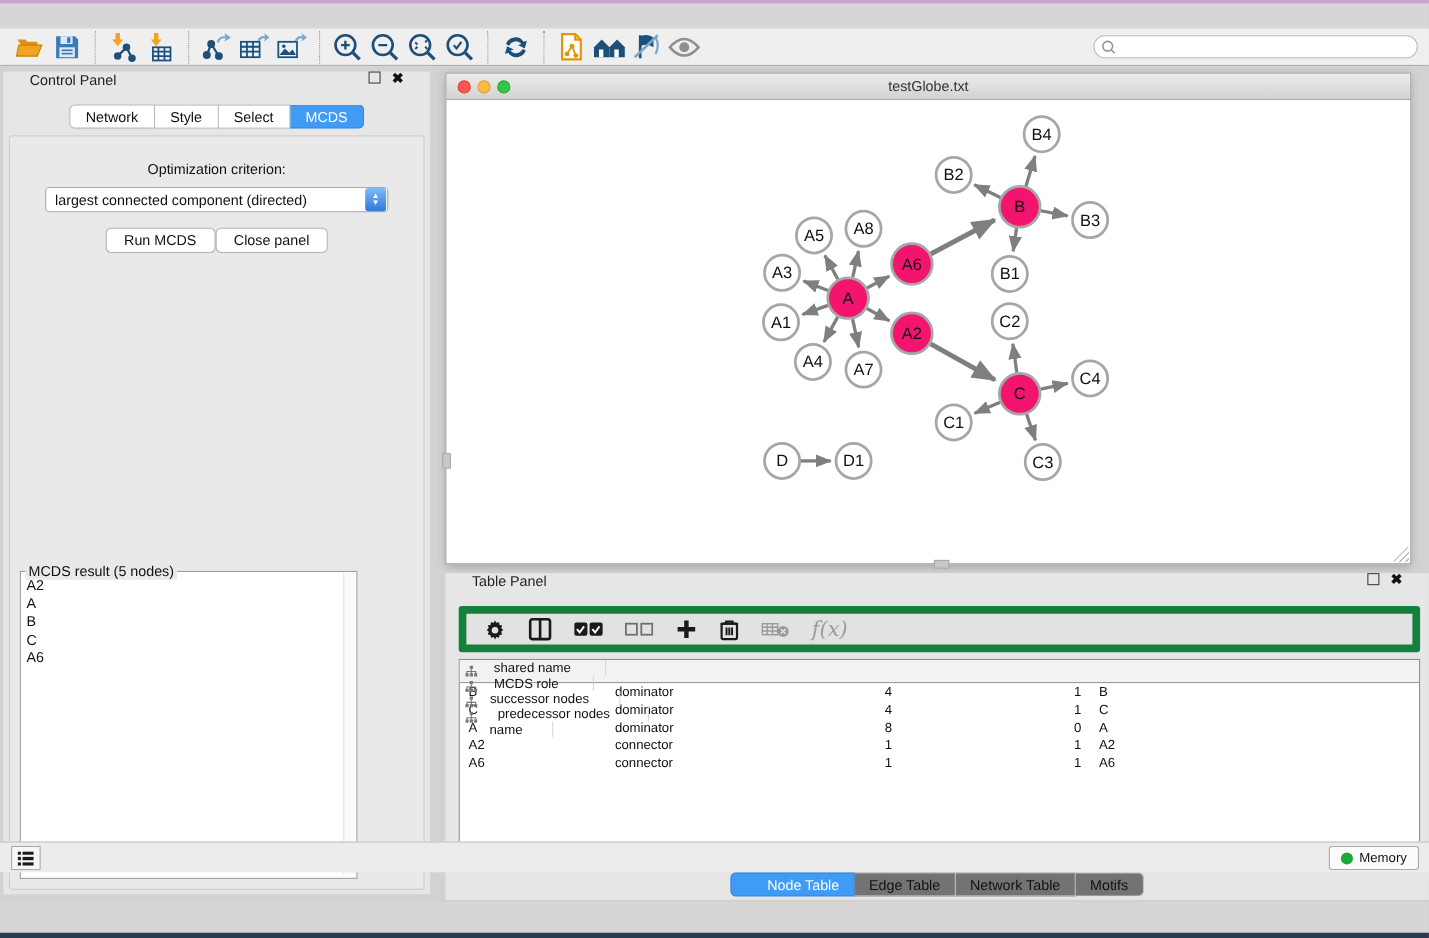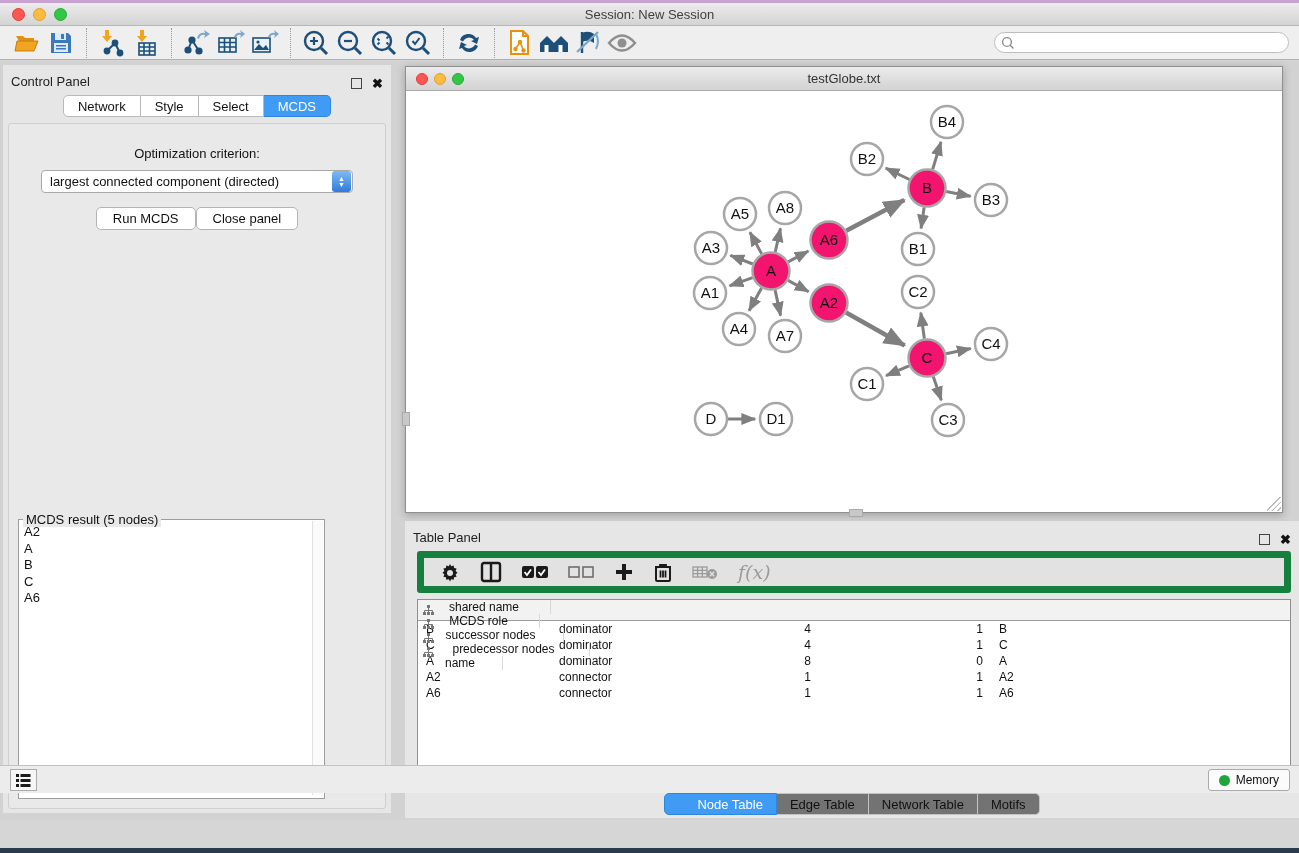--- a/index.html
+++ b/index.html
@@ -24,21 +24,21 @@
   .tb-icon { width:34px; height:30px; display:flex; align-items:center; justify-content:center; }
   .tb-sep { width:1px; height:30px; border-left:1px dotted #9a9a9a; margin:0 8px; }
   .searchbox { position:absolute; right:10px; top:6px; width:295px; height:21px; background:#fff;
     border:1px solid #bdbdbd; border-radius:11px; display:flex; align-items:center; padding-left:6px; }
 
   
   .content { position:absolute; left:0; top:58px; width:100%; height:759px; background:#d2d2d2; }
 
   
   .cpanel { position:absolute; left:3px; top:4px; width:388px; height:748px; background:#e6e6e6; }
-  .panel-head { height:24px; display:flex; align-items:flex-end; padding:0 8px; }
+  .panel-head { height:24px; display:flex; align-items:flex-start; padding:0 24px; }
   .panel-head .ptitle { font-size:13px; color:#222; }
   .panel-head .spacer { flex:1; }
   .float-box { width:11px; height:11px; border:1.5px solid #444; margin-right:10px; }
   .close-x { font-size:13px; font-weight:bold; color:#111; line-height:11px; }
   .tabs-row { display:flex; justify-content:center; margin-top:6px; }
   .seg { height:22px; padding:0 14px; display:flex; align-items:center; font-size:13px; color:#111;
     background:#fff; border:1px solid #b9b9b9; border-left:none; }
   .seg:first-child { border-left:1px solid #b9b9b9; border-radius:5px 0 0 5px; }
   .seg:last-child { border-radius:0 5px 5px 0; }
   .seg.active { background:#3f9bf4; border-color:#2f86dd; color:#fff; }
@@ -107,28 +107,20 @@
   .mem-dot { width:11px; height:11px; border-radius:50%; background:#1ea53c; }
   .desktop-bottom { position:absolute; left:0; bottom:0; width:100%; height:5px; background:#2b3a4d; }
 
   svg text { font-family:"Liberation Sans", sans-serif; }
 </style>
 </head>
 <body>
 
 <div class="app">
 
-  <div class="titlebar">
-    <div class="lights">
-      <div class="light red"></div>
-      <div class="light yellow"></div>
-      <div class="light green"></div>
-    </div>
-    <div class="title">Session: New Session</div>
-  </div>
 
   <div class="toolbar">
     <div class="tb-icon">
       <svg width="26" height="24" viewBox="0 0 26 24">
           <path d="M2 5 h7 l2 2 h9 v3 H5 Z" fill="#e09114"></path>
           <path d="M3 10 h21 l-4 10 H1 Z" fill="#f0a41f" stroke="#c57f10"></path>
         </svg>
     </div>
     <div class="tb-icon">
       <svg width="24" height="24" viewBox="0 0 24 24">

